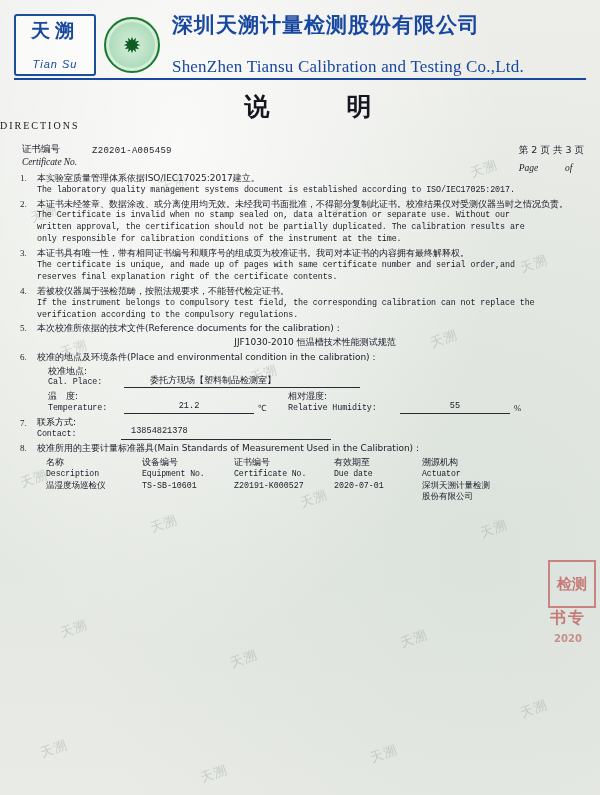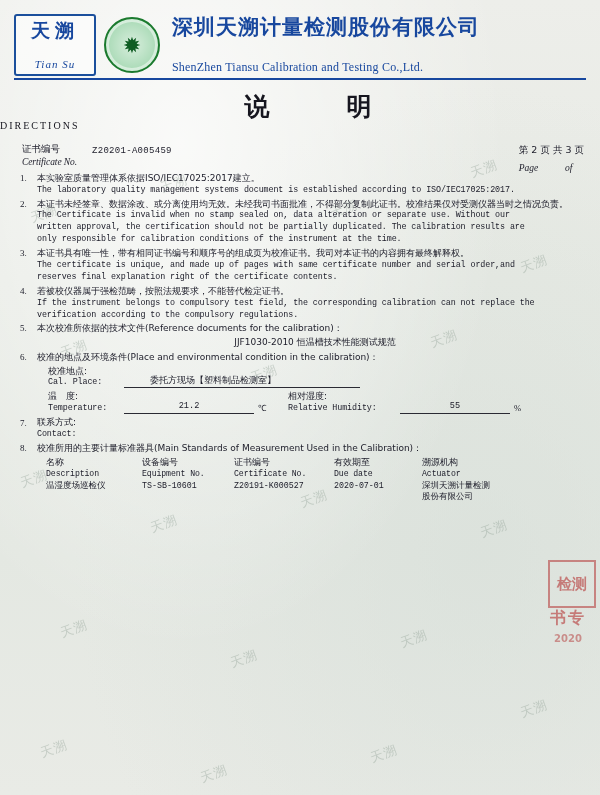--- a/index.html
+++ b/index.html
@@ -33,38 +33,38 @@
     position:absolute;left:14px;top:14px;right:14px;height:62px;
     display:flex;align-items:center;
   }
   .logo-box{
     width:78px;height:58px;border:2px solid #1b4f9c;border-radius:3px;
     background:rgba(255,255,255,.55);
     display:flex;flex-direction:column;align-items:center;justify-content:center;
     color:#17479e;
   }
   .logo-cn{font-size:19px;font-weight:bold;letter-spacing:5px;line-height:1;font-family:"DejaVu Sans", sans-serif;}
-  .logo-en{font-size:11px;font-style:italic;margin-top:18px;letter-spacing:1px;font-family:Liberation Serif, serif;}
+  .logo-en{font-size:11px;font-style:italic;margin-top:18px;letter-spacing:1px;}
   .seal{
     width:52px;height:52px;border-radius:50%;
     border:2px solid #1b7a2e;
     margin-left:8px;
     background:radial-gradient(circle at 50% 50%, #d8eedd 0%, #a9dab6 70%, #7cc490 100%);
     display:flex;align-items:center;justify-content:center;
     color:#0f5d23;font-size:22px;font-weight:bold;
     font-family:"DejaVu Sans", sans-serif;
     box-shadow:inset 0 0 0 3px rgba(255,255,255,.5);
   }
   .company{margin-left:12px;}
   .company .cn{
     font-size:21px;font-weight:bold;color:#17479e;letter-spacing:1px;
     font-family:"DejaVu Sans", sans-serif;line-height:1.15;
   }
   .company .en{
-    font-size:12px;color:#17479e;letter-spacing:.2px;margin-top:20px;
+    font-size:17px;color:#17479e;letter-spacing:.2px;margin-top:20px;
     font-family:"Liberation Serif", serif;
   }
   .rule{
     position:absolute;left:14px;right:14px;top:78px;height:2px;background:#17479e;
   }
   .title-cn{
     position:absolute;left:16px;right:0;top:90px;text-align:center;
     font-size:25px;font-weight:bold;letter-spacing:26px;
     font-family:"DejaVu Sans", sans-serif;color:#16161f;
     text-indent:26px;
@@ -271,20 +271,21 @@
     </div>
 
     <div class="item" style="margin-top:3px;">
       <div class="num">7.</div>
       <div class="txt">
         <div style="display:flex;align-items:flex-end;">
           <div class="flabel" style="width:80px;">
             <div class="cn">联系方式:</div>
             <div class="en">Contact:</div>
           </div>
+          <div class="uline mono" style="flex:0 0 200px;text-align:left;padding-left:10px;">13854821378</div>
           <div style="flex:1"></div>
         </div>
       </div>
     </div>
 
     <div class="item" style="margin-top:2px;">
       <div class="num">8.</div>
       <div class="txt">
         <div class="cn">校准所用的主要计量标准器具(Main Standards of Measurement Used in the Calibration)：</div>
       </div>

